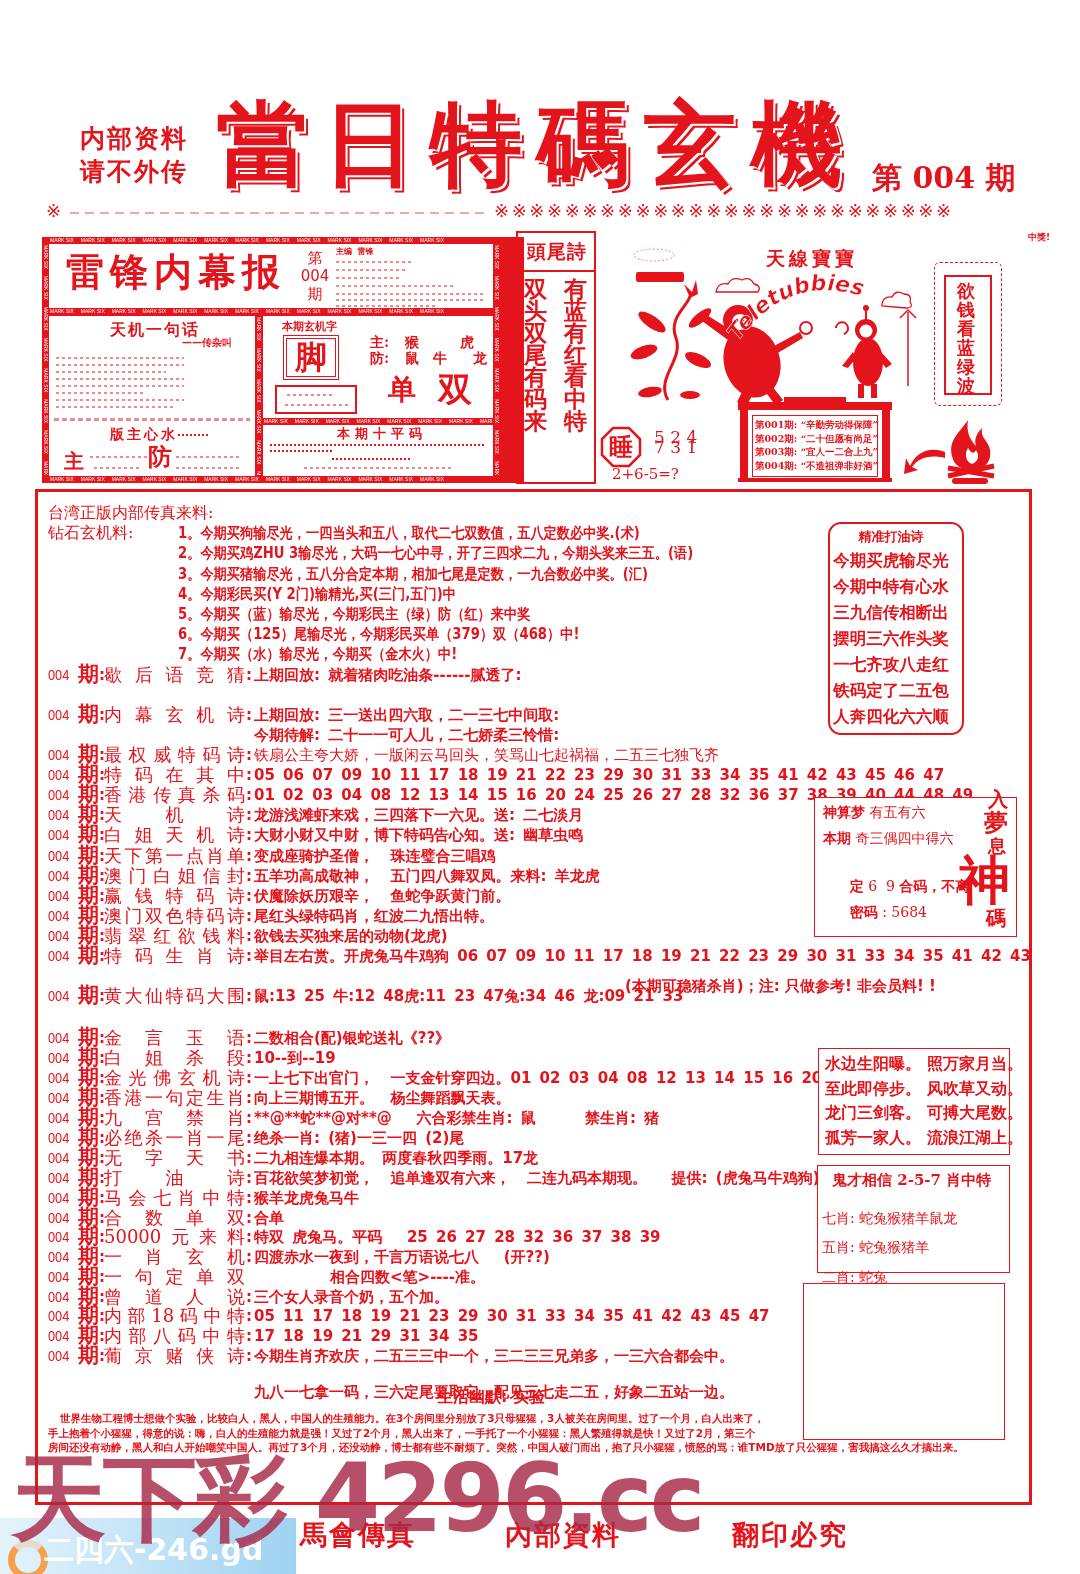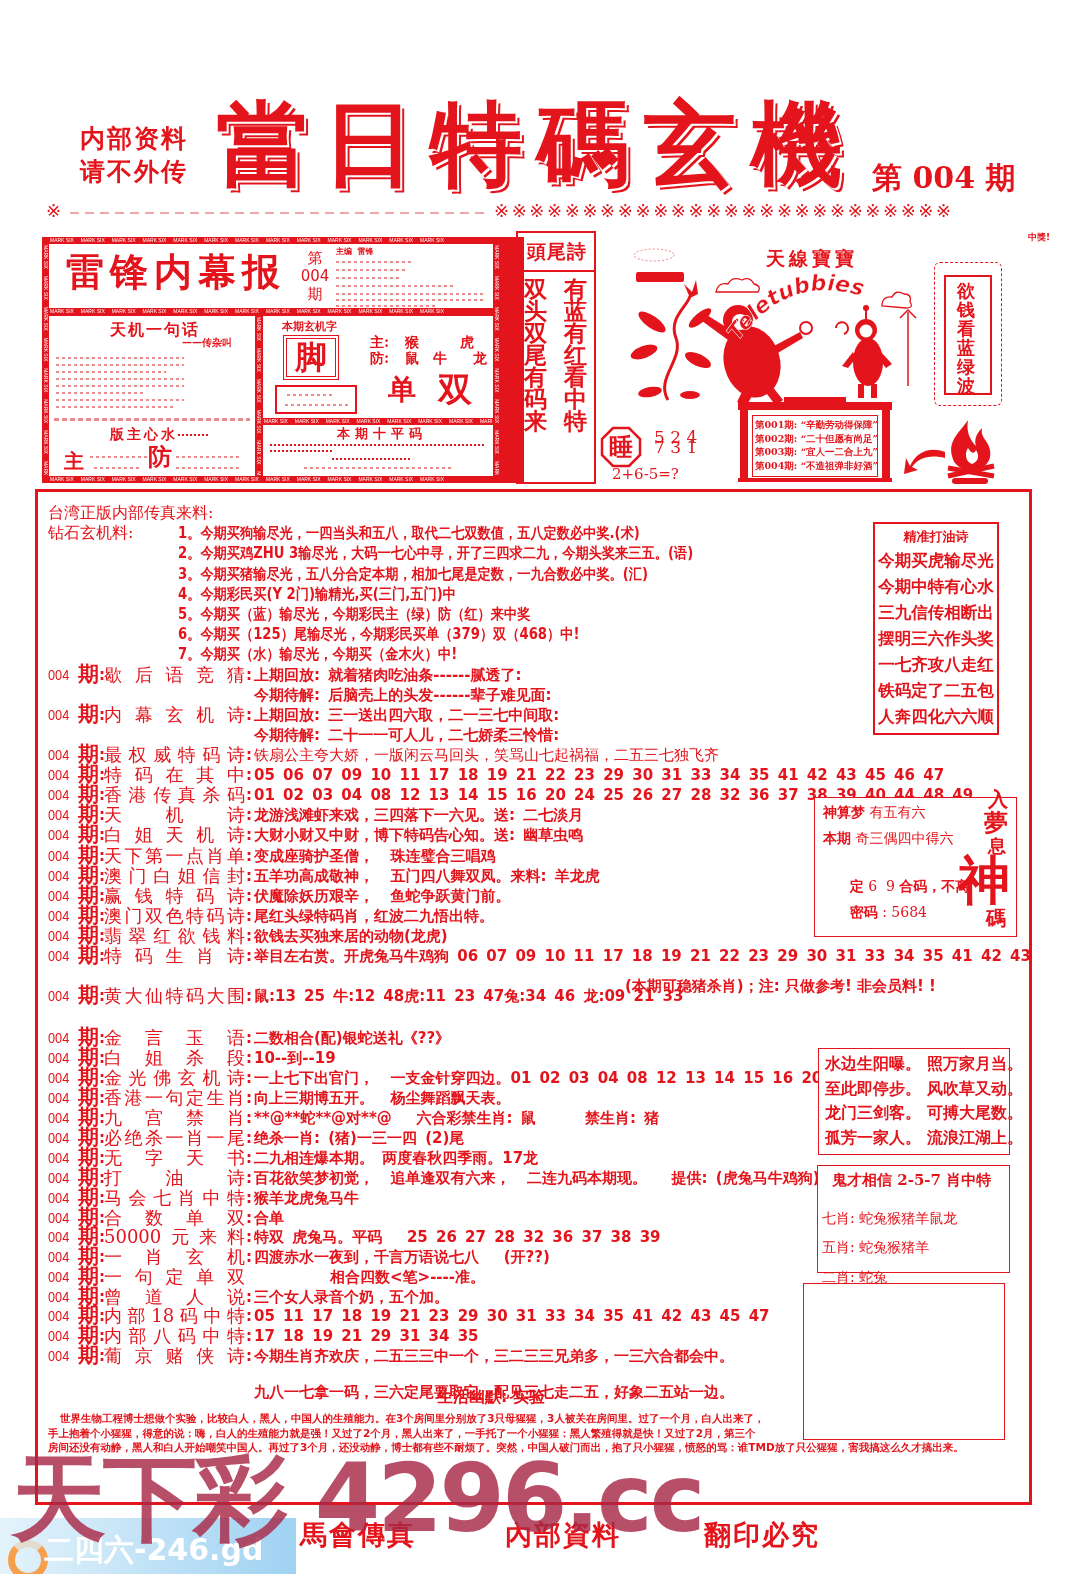--- a/index.html
+++ b/index.html
@@ -251,23 +251,20 @@
   <div class="a dia" style="top:644px;">7。今期买（水）输尽光，今期买（金木火）中!</div>
 
   <div class="row" style="top:664px;">
     <span class="iss">004</span>
       <span class="qi">期</span>
       <span class="c1">:</span>
       <span class="lbl">歇后语竞猜</span>
       <span class="c2">:</span>
       <span class="txt">上期回放: 就着猪肉吃油条------腻透了:</span>
   </div>
-  <div class="row" style="top:684px;">
-      <span class="txt">今期待解: 后脑壳上的头发------辈子难见面:</span>
-    </div>
 
   <div class="row" style="top:704px;">
     <span class="iss">004</span>
       <span class="qi">期</span>
       <span class="c1">:</span>
       <span class="lbl">内幕玄机诗</span>
       <span class="c2">:</span>
       <span class="txt">上期回放: 三一送出四六取，二一三七中间取:</span>
   </div>
   <div class="row" style="top:724px;">
@@ -510,21 +507,21 @@
   </div>
   <div class="row" style="top:1381px;padding-left:39px;">
       <span class="txt">九八一七拿一码，三六定尾要取它，配见三七走二五，好象二五站一边。</span>
     </div>
 
   <div class="a" style="left:437px;top:1387px;font:bold 16px/20px 'DejaVu Sans',sans-serif;white-space:nowrap;">生活幽默: 实验</div>
   <div class="a joke" style="left:60px;top:1411px;">世界生物工程博士想做个实验，比较白人，黑人，中国人的生殖能力。在3个房间里分别放了3只母猩猩，3人被关在房间里。过了一个月，白人出来了，</div>
   <div class="a joke" style="left:48px;top:1426px;">手上抱着个小猩猩，得意的说：嗨，白人的生殖能力就是强！又过了2个月，黑人出来了，一手托了一个小猩猩：黑人繁殖得就是快！又过了2月，第三个</div>
   <div class="a joke" style="left:48px;top:1440px;">房间还没有动静，黑人和白人开始嘲笑中国人。再过了3个月，还没动静，博士都有些不耐烦了。突然，中国人破门而出，抱了只小猩猩，愤怒的骂：谁TMD放了只公猩猩，害我搞这么久才搞出来。</div>
 
-  <div class="a box" style="left:873px;top:522px;width:126px;height:213px;border-radius:0;">
+  <div class="a box" style="left:828px;top:522px;width:136px;height:213px;border-radius:13px;">
     <div class="a" style="left:0;top:4px;width:122px;text-align:center;font:bold 13px/18px 'DejaVu Serif',serif;">精准打油诗</div>
     <div class="a poem-l" style="left:0;top:24px;">今期买虎输尽光</div>
     <div class="a poem-l" style="left:0;top:50px;">今期中特有心水</div>
     <div class="a poem-l" style="left:0;top:76px;">三九信传相断出</div>
     <div class="a poem-l" style="left:0;top:102px;">摆明三六作头奖</div>
     <div class="a poem-l" style="left:0;top:128px;">一七齐攻八走红</div>
     <div class="a poem-l" style="left:0;top:154px;">铁码定了二五包</div>
     <div class="a poem-l" style="left:0;top:180px;">人奔四化六六顺</div>
   </div>
 
@@ -567,16 +564,16 @@
   </div>
 
   <div class="a" style="left:803px;top:1283px;width:202px;height:157px;border:1px solid #e3141b;box-sizing:border-box;"></div>
 
   <div class="a logo">
     <div class="a" style="left:8px;top:22px;width:26px;height:26px;border:7px solid #f6a04d;border-top-color:rgba(246,160,77,.25);border-radius:50%;"></div>
     <div class="a" style="left:44px;top:14px;font:bold 30px/36px 'DejaVu Sans',sans-serif;color:#fff;white-space:nowrap;">二四六-246.gd</div>
   </div>
   <div class="a foot-l" style="left:300px;">馬會傳真</div>
   <div class="a foot-l" style="left:505px;">內部資料</div>
-  <div class="a foot-l" style="left:704px;font-family:Liberation Serif, serif;">翻印必究</div>
+  <div class="a foot-l" style="left:732px;font-family:Liberation Serif, serif;">翻印必究</div>
   <div class="a wm">天下彩 4296.cc</div>
 
 </div>
 
 </body></html>

